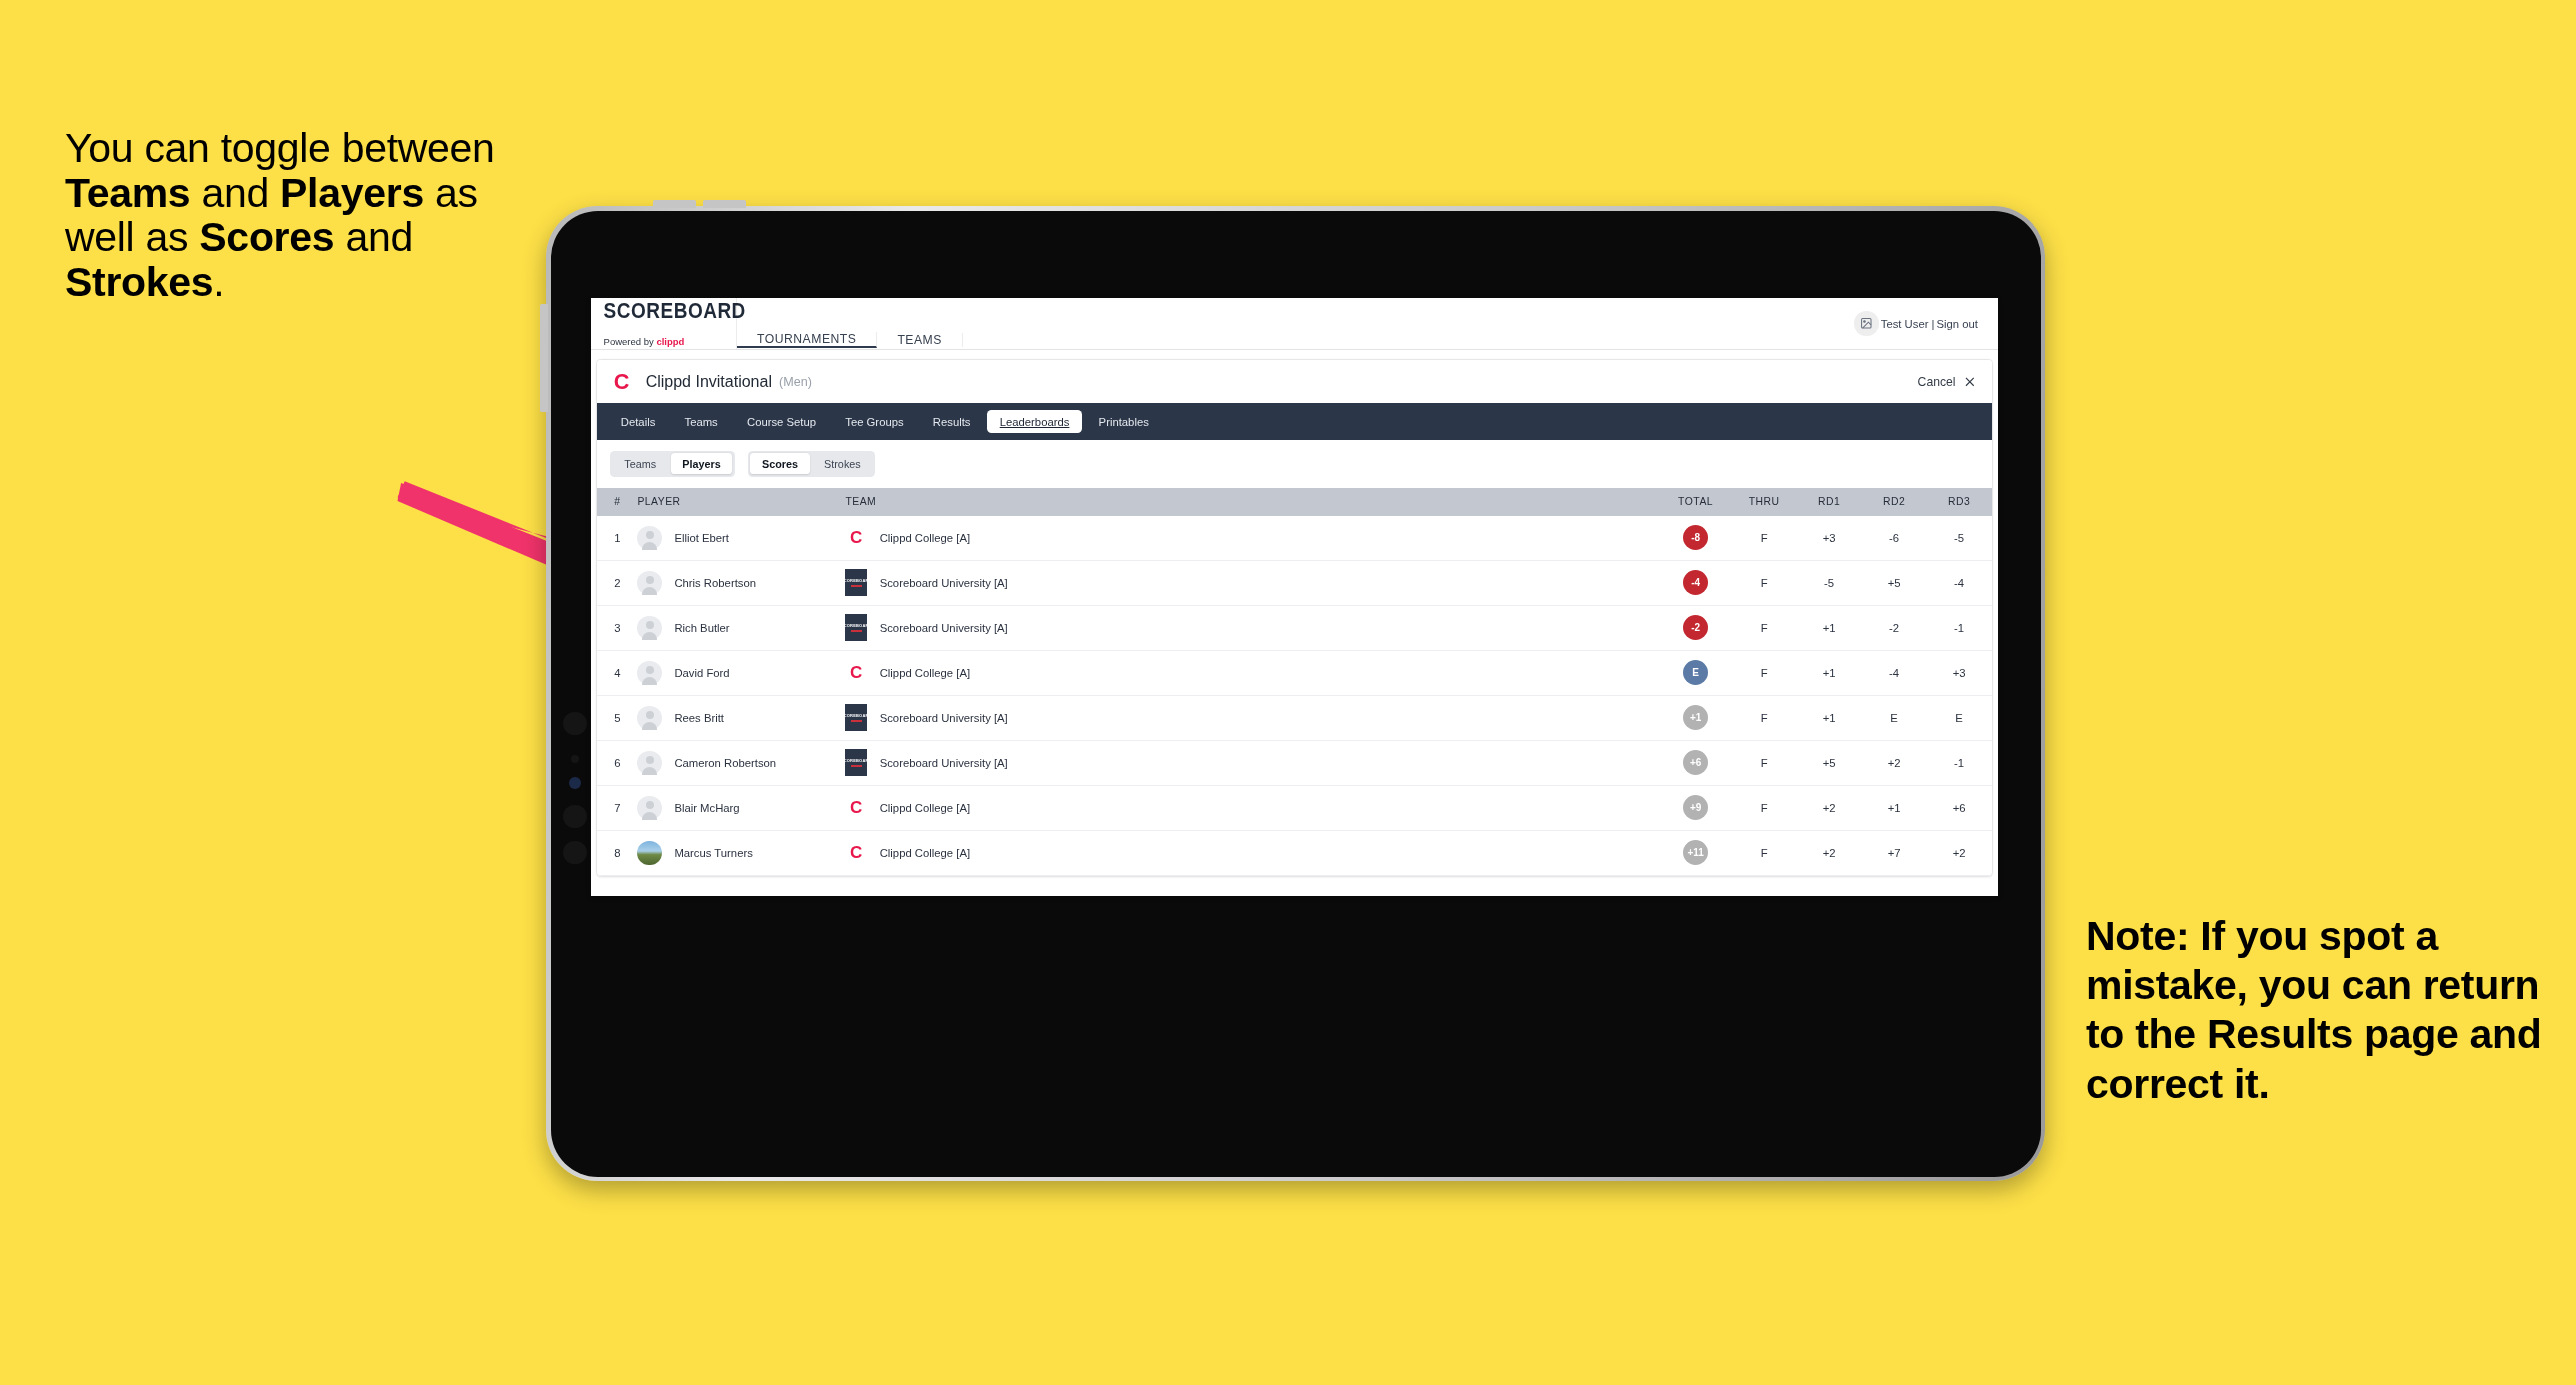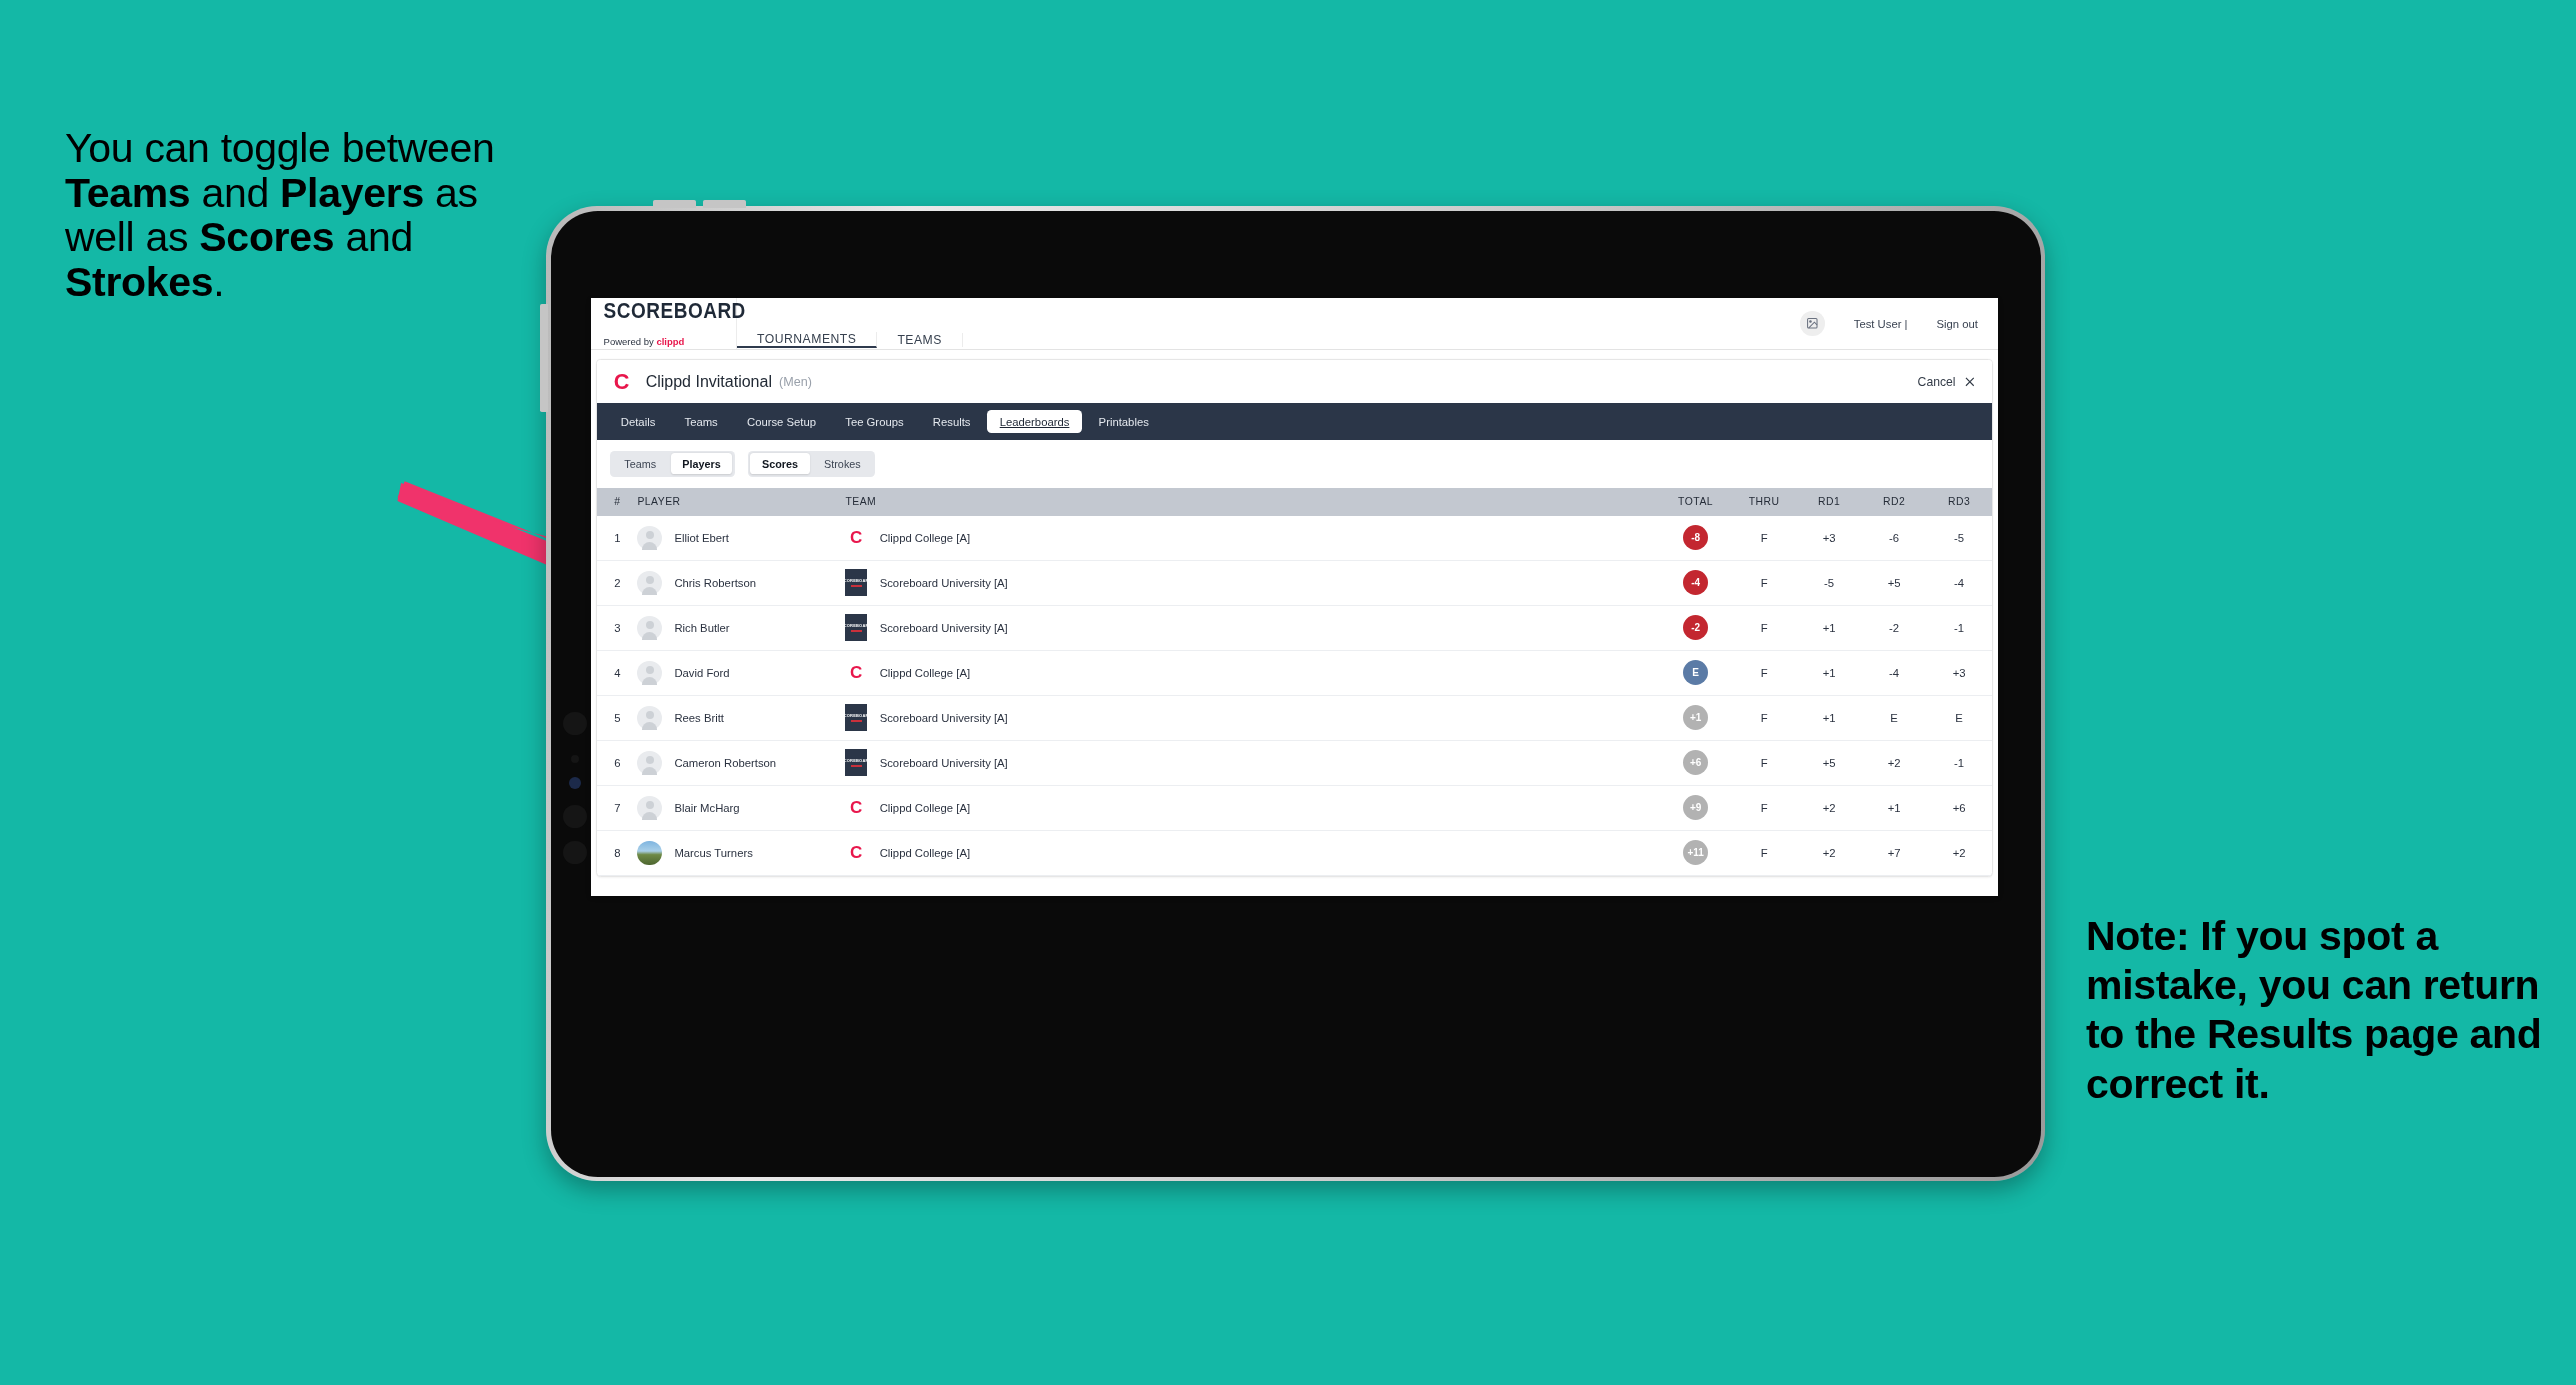--- a/index.html
+++ b/index.html
@@ -6,21 +6,21 @@
   html, body {
     margin: 0;
     padding: 0;
     background: #ffffff;
     font-family: "Liberation Sans", sans-serif;
   }
   #stage {
     position: relative;
     width: 2576px;
     height: 1386px;
-    background: #14b8a6;
+    background: #fde047;
     overflow: hidden;
   }
 
   
   .ann-left {
     position: absolute;
     left: 65px;
     top: 126px;
     width: 460px;
     font-size: 41px;
@@ -172,21 +172,21 @@
     cursor: pointer;
     box-sizing: border-box;
   }
   .topnav-item.active {
     border-bottom: 2.7px solid #2e3a4d;
   }
   .topbar-spacer { flex: 1; }
   .user-area {
     display: flex;
     align-items: center;
-    gap: 29px;
+    gap: 2px;
     padding-right: 20px;
   }
   .avatar-ph {
     width: 24.4px; height: 24.4px;
     border-radius: 50%;
     background: #eeeeee;
     display: flex;
     align-items: center;
     justify-content: center;
   }

